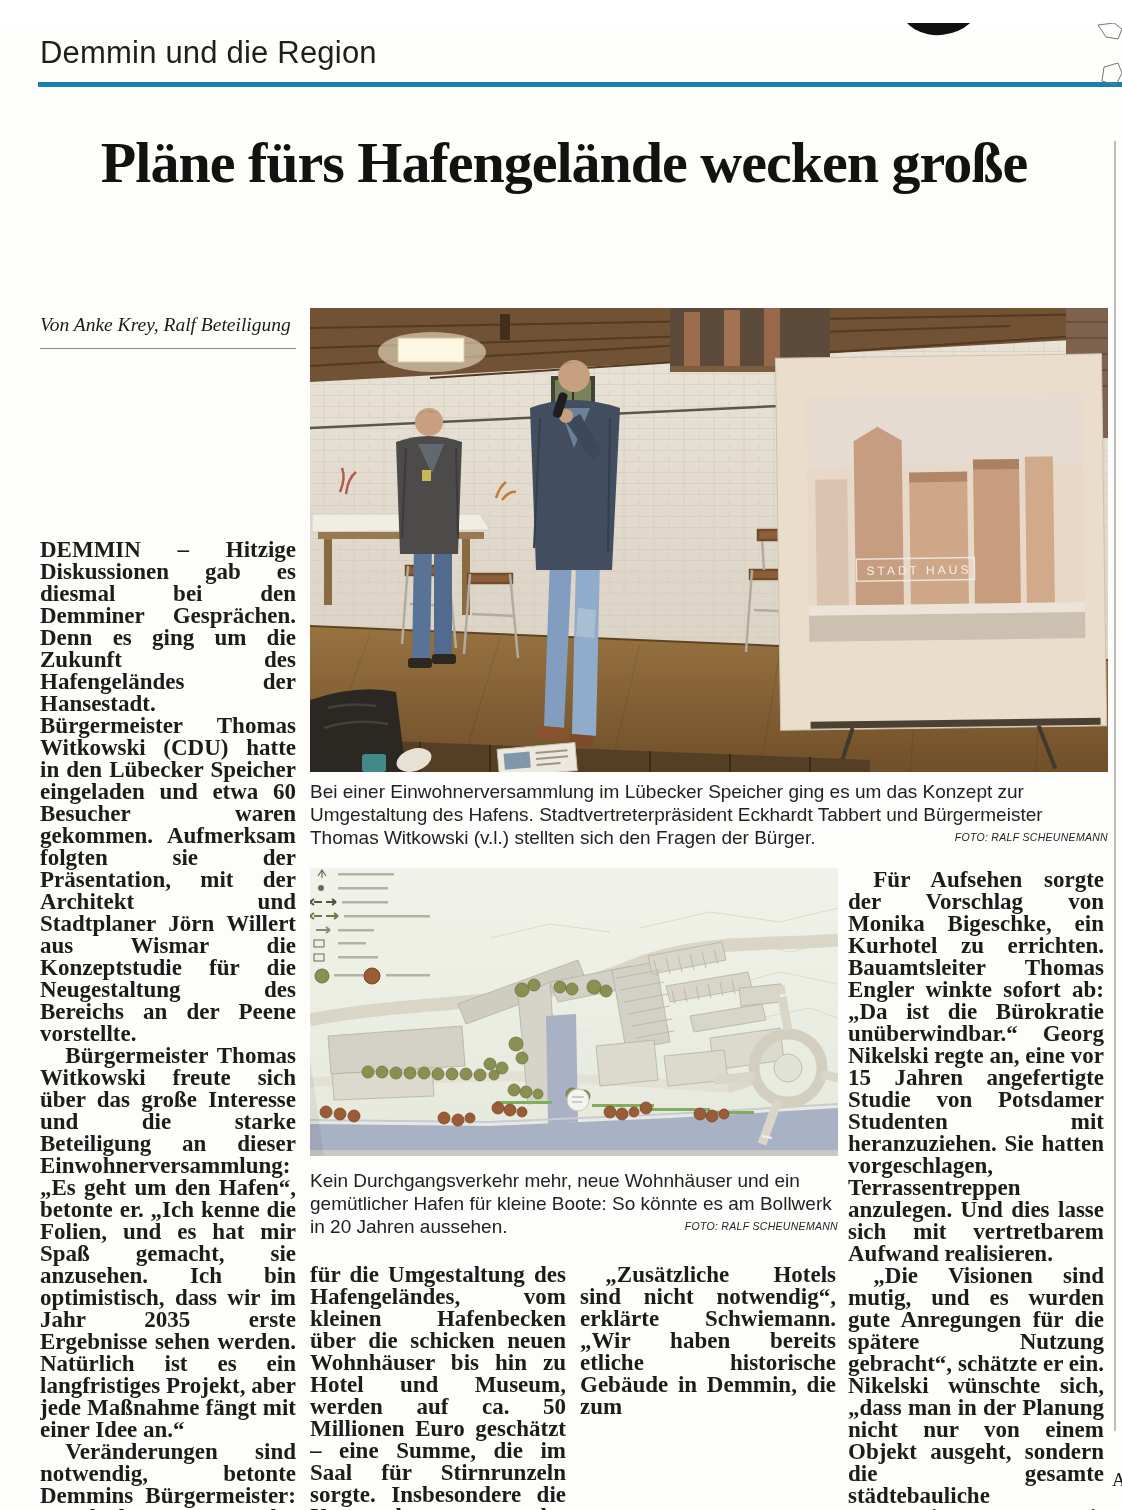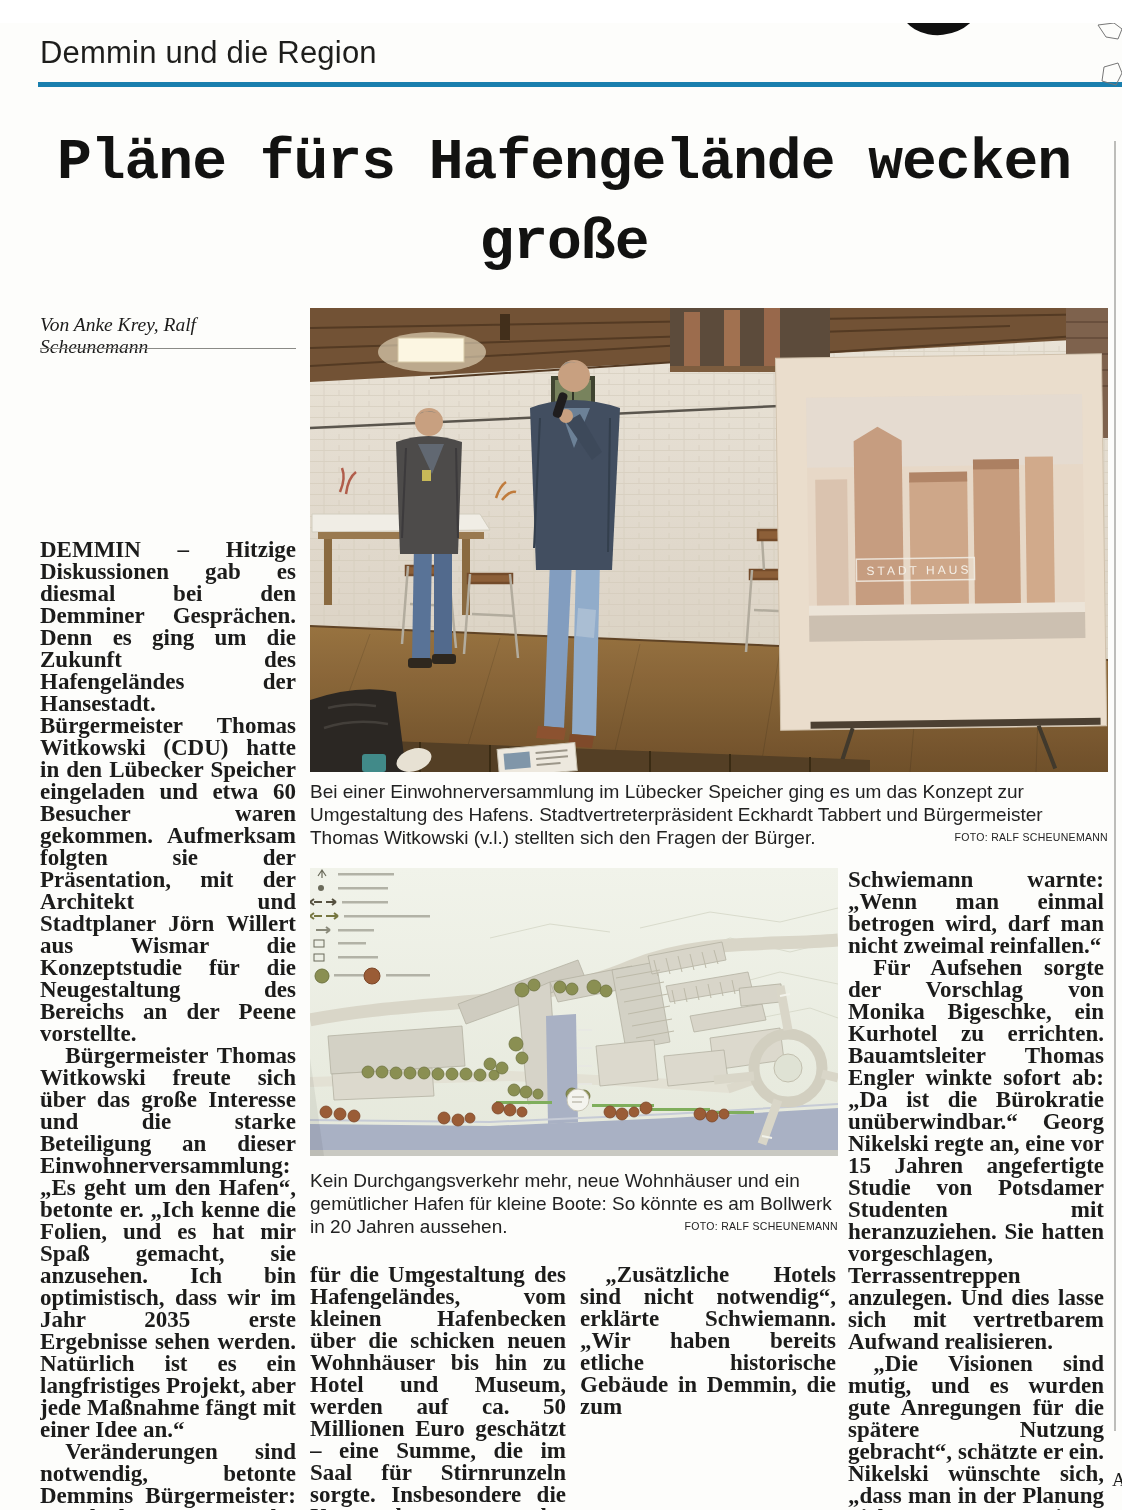--- a/index.html
+++ b/index.html
@@ -32,42 +32,42 @@
 
   figure{margin:0;padding:0;}
   .photo-stage{position:absolute;left:310px;top:285px;width:798px;height:491px;overflow:hidden;}
   .photo-plan{position:absolute;left:310px;top:845px;width:528px;height:288px;overflow:hidden;}
 
   .caption{position:absolute;font-family:"Liberation Sans",sans-serif;font-size:19px;
         line-height:23px;color:#222;}
   .caption-1{left:310px;top:757px;width:798px;height:72px;}
   .caption-2{left:310px;top:1146px;width:528px;height:72px;}
   .credit{position:absolute;right:0;bottom:3px;font-family:"Liberation Sans",sans-serif;
-        font-size:10.5px;letter-spacing:.3px;color:#222;}
+        font-size:10.5px;letter-spacing:.3px;color:#222;font-style:italic;}
   .cutoff-a{position:absolute;left:1112px;top:1446px;font-size:19px;color:#1c1c1b;}
 </style>
 </head>
 <body>
 
 <div class="page">
 
   <div class="section-header">Demmin und die Region</div>
   <div class="teal-rule"></div>
   <div class="pagenum-fragment"></div>
   <svg class="map-fragment" width="34" height="70" viewBox="0 0 34 70">
     <path d="M10,2 L26,0 L34,6 L30,16 L18,14 Z" fill="none" stroke="#777" stroke-width="1"></path>
     <path d="M16,44 L30,40 L34,50 L28,62 L14,58 Z" fill="none" stroke="#777" stroke-width="1"></path>
   </svg>
   <div class="vrule-right"></div>
 
-  <h1 class="headline" style="margin:0;font-family:Liberation Mono, monospace;">
+  <h1 class="headline" style="margin:0;">
     <div>Pläne fürs Hafengelände wecken große</div>
   </h1>
 
-  <div class="byline">Von Anke Krey, Ralf Scheunemann</div>
+  <div class="byline">Von Anke Krey, Ralf Beteiligung</div>
   <div class="byline-rule"></div>
 
   <div class="col col1">
     <p class="noindent">DEMMIN – Hitzige Diskussionen gab es diesmal bei den Demminer Gesprächen. Denn es ging um die Zukunft des Hafengeländes der Hansestadt. Bürgermeister Thomas Witkowski (CDU) hatte in den Lübecker Speicher eingeladen und etwa 60 Besucher waren gekommen. Aufmerksam folgten sie der Präsentation, mit der Architekt und Stadtplaner Jörn Willert aus Wismar die Konzeptstudie für die Neugestaltung des Bereichs an der Peene vorstellte.</p>
     <p>Bürgermeister Thomas Witkowski freute sich über das große Interesse und die starke Beteiligung an dieser Einwohnerversammlung: „Es geht um den Hafen“, betonte er. „Ich kenne die Folien, und es hat mir Spaß gemacht, sie anzusehen. Ich bin optimistisch, dass wir im Jahr 2035 erste Ergebnisse sehen werden. Natürlich ist es ein langfristiges Projekt, aber jede Maßnahme fängt mit einer Idee an.“</p>
     <p>Veränderungen sind notwendig, betonte Demmins Bürgermeister: „Nach dem Weggang des Unternehmens HaGe Nord ist der Hafen kein Wirtschaftshafen mehr. Wir wollen diese Fläche jetzt touristisch nutzen.“ Im ersten Schritt hat die Hansestadt erst einmal den Klänhammer-Speicher erworben, damit überhaupt etwas entwickelt werden kann.</p>
     <p>Eckhardt Tabbert (UWG), der Präsident der Demminer</p>
   </div>
 
   <figure class="photo-stage">
@@ -382,19 +382,18 @@
     <span class="credit">FOTO: RALF SCHEUNEMANN</span>
   </div>
 
   <div class="col col2">
     <p class="noindent">für die Umgestaltung des Hafengeländes, vom kleinen Hafenbecken über die schicken neuen Wohnhäuser bis hin zu Hotel und Museum, werden auf ca. 50 Millionen Euro geschätzt – eine Summe, die im Saal für Stirnrunzeln sorgte. Insbesondere die Umgestaltung des historischen Speichers fand so mancher überflüssig.</p>
   </div>
   <div class="col col3">
     <p>„Zusätzliche Hotels sind nicht notwendig“, erklärte Schwiemann. „Wir haben bereits etliche historische Gebäude in Demmin, die zum</p>
   </div>
   <div class="col col4">
-    <p class="noindent">Schwiemann warnte: „Wenn man einmal betrogen wird, darf man nicht zweimal reinfallen.“</p>
     <p>Für Aufsehen sorgte der Vorschlag von Monika Bigeschke, ein Kurhotel zu errichten. Bauamtsleiter Thomas Engler winkte sofort ab: „Da ist die Bürokratie unüberwindbar.“ Georg Nikelski regte an, eine vor 15 Jahren angefertigte Studie von Potsdamer Studenten mit heranzuziehen. Sie hatten vorgeschlagen, Terrassentreppen anzulegen. Und dies lasse sich mit vertretbarem Aufwand realisieren.</p>
     <p>„Die Visionen sind mutig, und es wurden gute Anregungen für die spätere Nutzung gebracht“, schätzte er ein. Nikelski wünschte sich, „dass man in der Planung nicht nur von einem Objekt ausgeht, sondern die gesamte städtebauliche Konzeption mit einbezieht.“ Nachdenklich stimme ihn, dass die Verantwortlichen vom Planungsbüro und</p>
   </div>
 
   <span class="cutoff-a">A</span>
 </div>
 
 </body></html>

